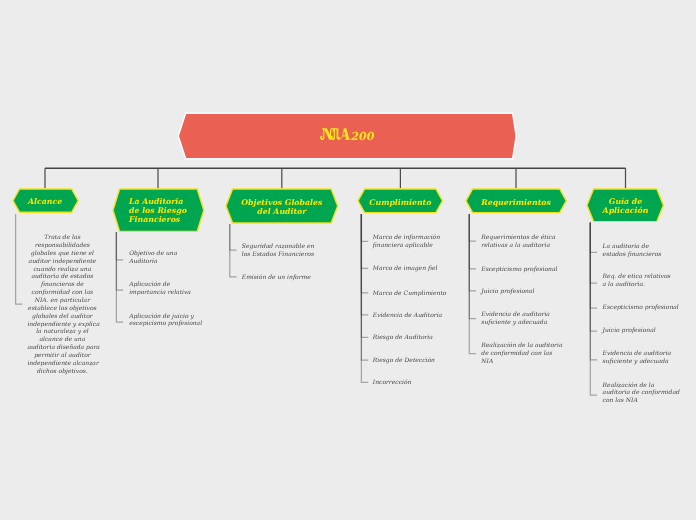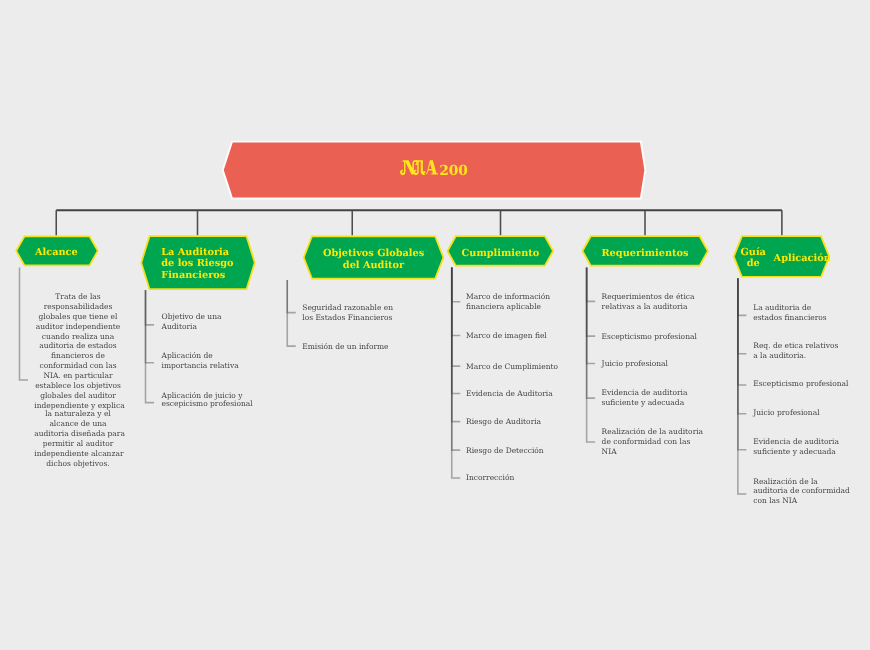--- a/index.html
+++ b/index.html
@@ -1,19 +1,19 @@
 <!DOCTYPE html>
 <html><head>
 <meta charset="utf-8">
 <title>NIA 200</title>
 <style>
   html,body{margin:0;padding:0;}
   body{width:696px;height:520px;background:#ececec;overflow:hidden;
        font-family:"DejaVu Serif",serif;-webkit-font-smoothing:antialiased;text-rendering:geometricPrecision;}
-  #stage{position:relative;width:696px;height:464px;will-change:transform;transform:translateZ(0);}
+  #stage{position:relative;width:696px;height:464px;will-change:transform;transform:translateZ(0);font-style:italic;}
   svg#wires{position:absolute;left:0;top:0;width:696px;height:520px;}
   .hexwrap{position:absolute;}
   .hexwrap svg{position:absolute;left:0;top:0;}
   .hexlabel{position:absolute;left:0;top:1px;width:100%;height:100%;
             display:flex;align-items:center;justify-content:center;
             text-align:center;font-weight:bold;line-height:1.155;}
   .branchlabel{color:#ffe800;font-size:7.8px;}
   .roottitle{color:#ffe61a;line-height:0;height:14.05px;width:54.8px;position:relative;margin-top:-1px;margin-bottom:2px;}
   .roottitle svg{display:block;}
   .visually-hidden{position:absolute;width:1px;height:1px;overflow:hidden;clip:rect(0 0 0 0);white-space:nowrap;}
@@ -111,21 +111,21 @@
       <div class="hexwrap" style="left: 112px; top: 187.6px; width: 92.8px; height: 44.4px;">
         <svg width="92.8" height="44.4" viewBox="0 0 92.8 44.4">
           <polygon points="7.6,1 85.2,1 91.8,22.2 85.2,43.4 7.6,43.4 1,22.2" fill="#00a550" stroke="#f5e017" stroke-width="1.4" stroke-linejoin="miter"></polygon>
         </svg>
         <div class="hexlabel branchlabel" style="flex-direction: column; align-items: flex-start; padding-left: 17px; justify-content: center;">
           <div style="text-align: left;">La Auditoria</div>
           <div style="text-align: left;">de los Riesgo</div>
           <div style="text-align: left;">Financieros</div>
         </div>
       </div>
-      <div class="hexwrap" style="left: 242px; top: 187.9px; width: 113.7px; height: 36px;">
+      <div class="hexwrap" style="left: 225px; top: 187.9px; width: 113.7px; height: 36px;">
         <svg width="113.7" height="36" viewBox="0 0 113.7 36">
           <polygon points="7.6,1 106.10000000000001,1 112.7,18 106.10000000000001,35 7.6,35 1,18" fill="#00a550" stroke="#f5e017" stroke-width="1.4" stroke-linejoin="miter"></polygon>
         </svg>
         <div class="hexlabel branchlabel" style="flex-direction: column;">
           <div style="text-align: center;">Objetivos Globales</div>
           <div style="text-align: center;">del Auditor</div>
         </div>
       </div>
       <div class="hexwrap" style="left: 357.1px; top: 188.3px; width: 86.5px; height: 25.6px;">
         <svg width="86.5" height="25.6" viewBox="0 0 86.5 25.6">
@@ -140,21 +140,21 @@
           <polygon points="7.6,1 94.7,1 101.3,12.8 94.7,24.6 7.6,24.6 1,12.8" fill="#00a550" stroke="#f5e017" stroke-width="1.4" stroke-linejoin="miter"></polygon>
         </svg>
         <div class="hexlabel branchlabel" style="flex-direction: column;">
           <div style="text-align: right;">Requerimientos</div>
         </div>
       </div>
       <div class="hexwrap" style="left: 586.3px; top: 187.9px; width: 78.4px; height: 34.6px;">
         <svg width="78.4" height="34.6" viewBox="0 0 78.4 34.6">
           <polygon points="7.6,1 70.80000000000001,1 77.4,17.3 70.80000000000001,33.6 7.6,33.6 1,17.3" fill="#00a550" stroke="#f5e017" stroke-width="1.4" stroke-linejoin="miter"></polygon>
         </svg>
-        <div class="hexlabel branchlabel" style="flex-direction: row;">
+        <div class="hexlabel branchlabel" style="flex-direction: column;">
           <div style="text-align: center;">Guía de</div>
           <div style="text-align: left;">Aplicación</div>
         </div>
       </div>
     </div>
   <div id="leaves">
       <div class="leaf leafc" style="left: 27.4px; top: 234.1px; width: 70px;">
         <div>Trata de las</div>
         <div>responsabilidades</div>
         <div>globales que tiene el</div>

